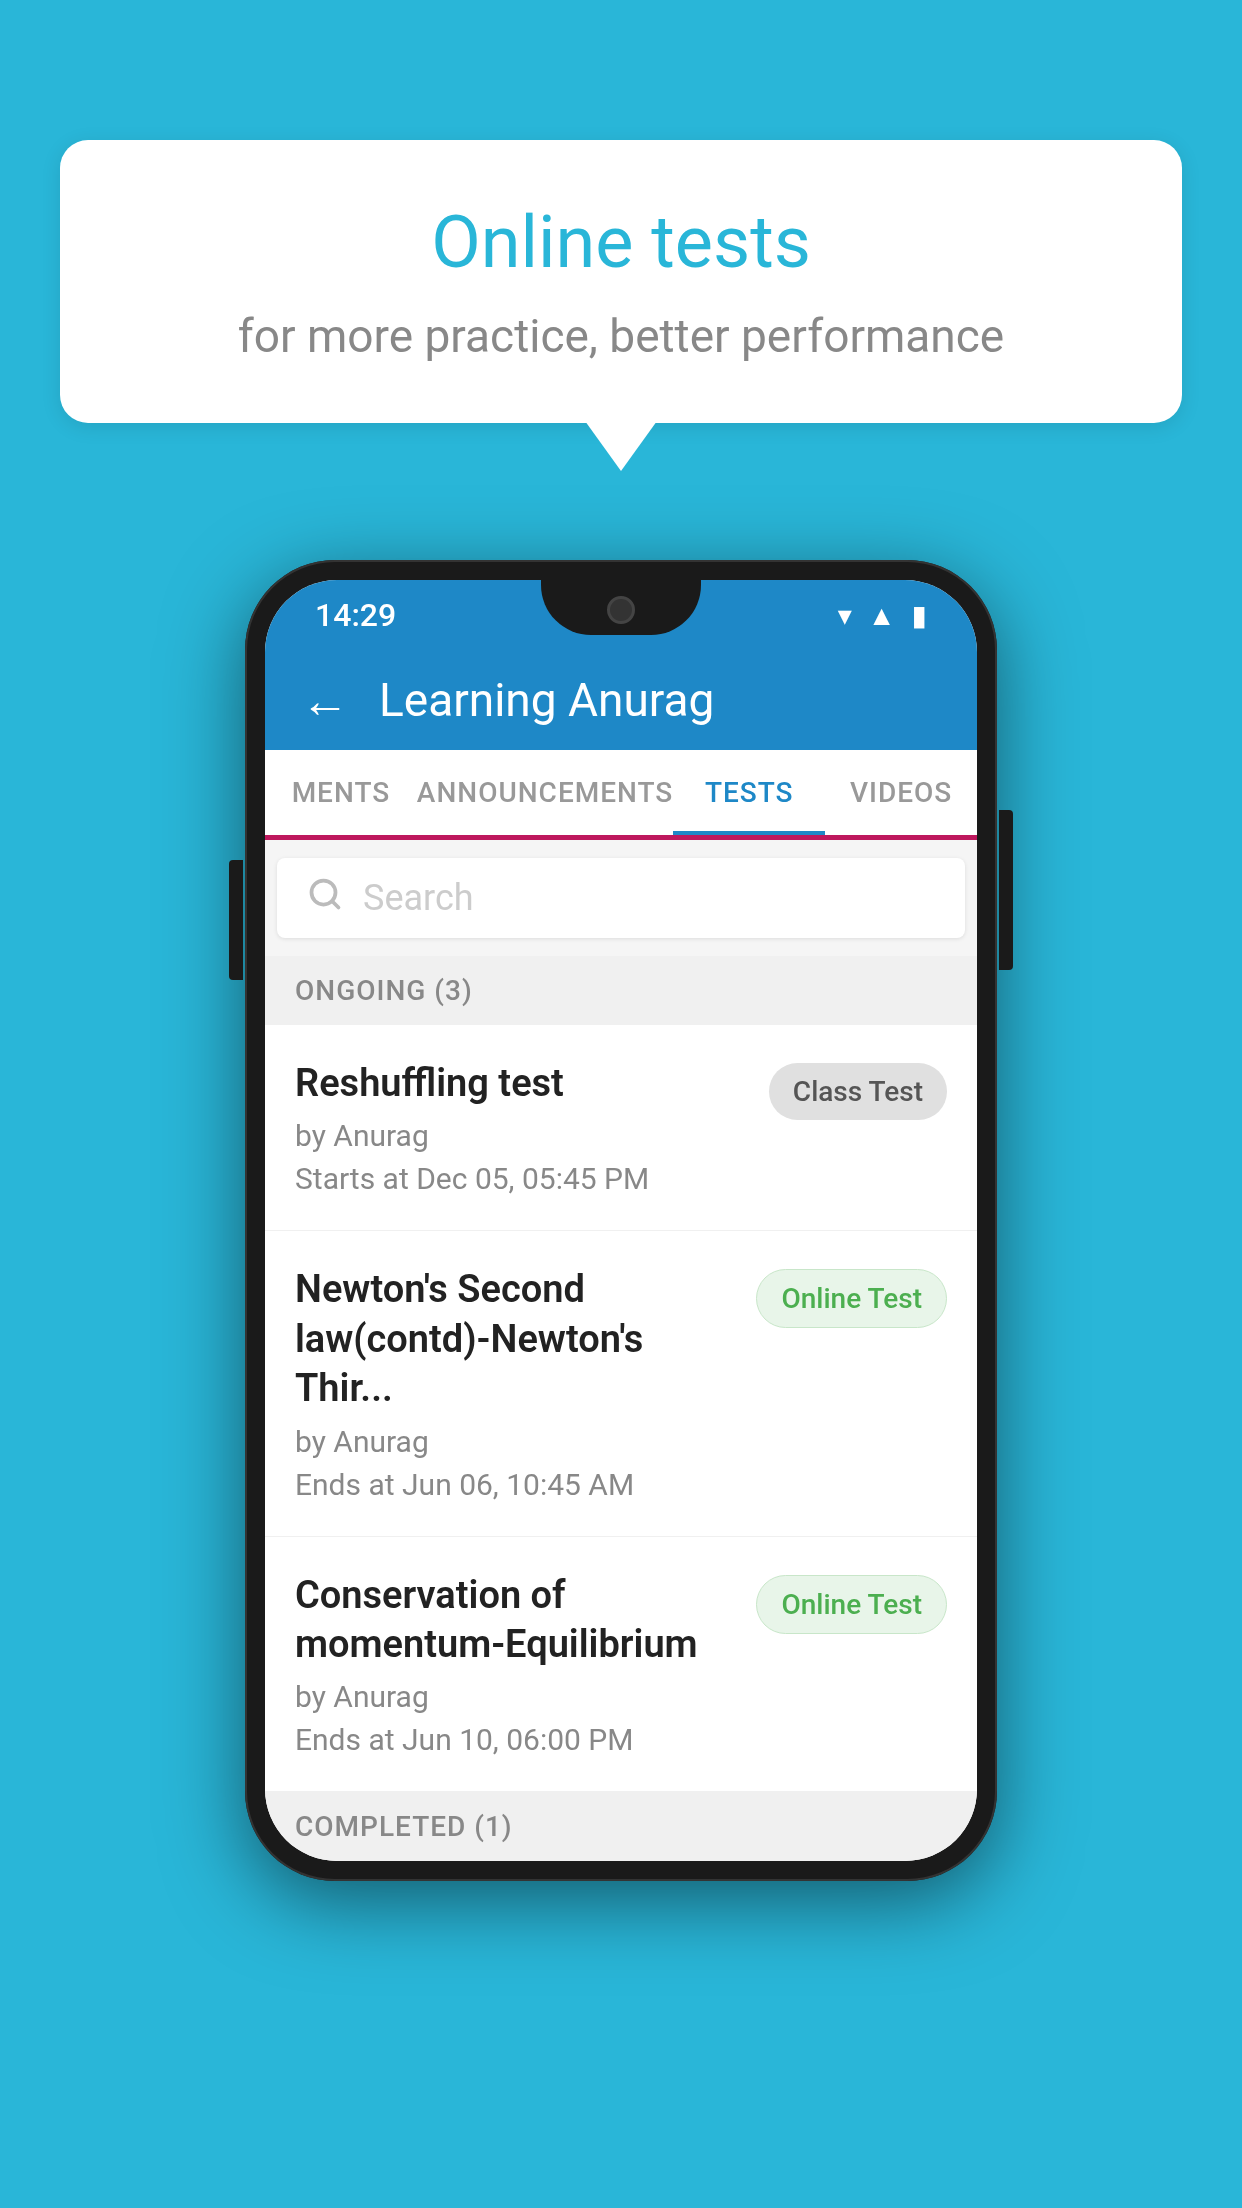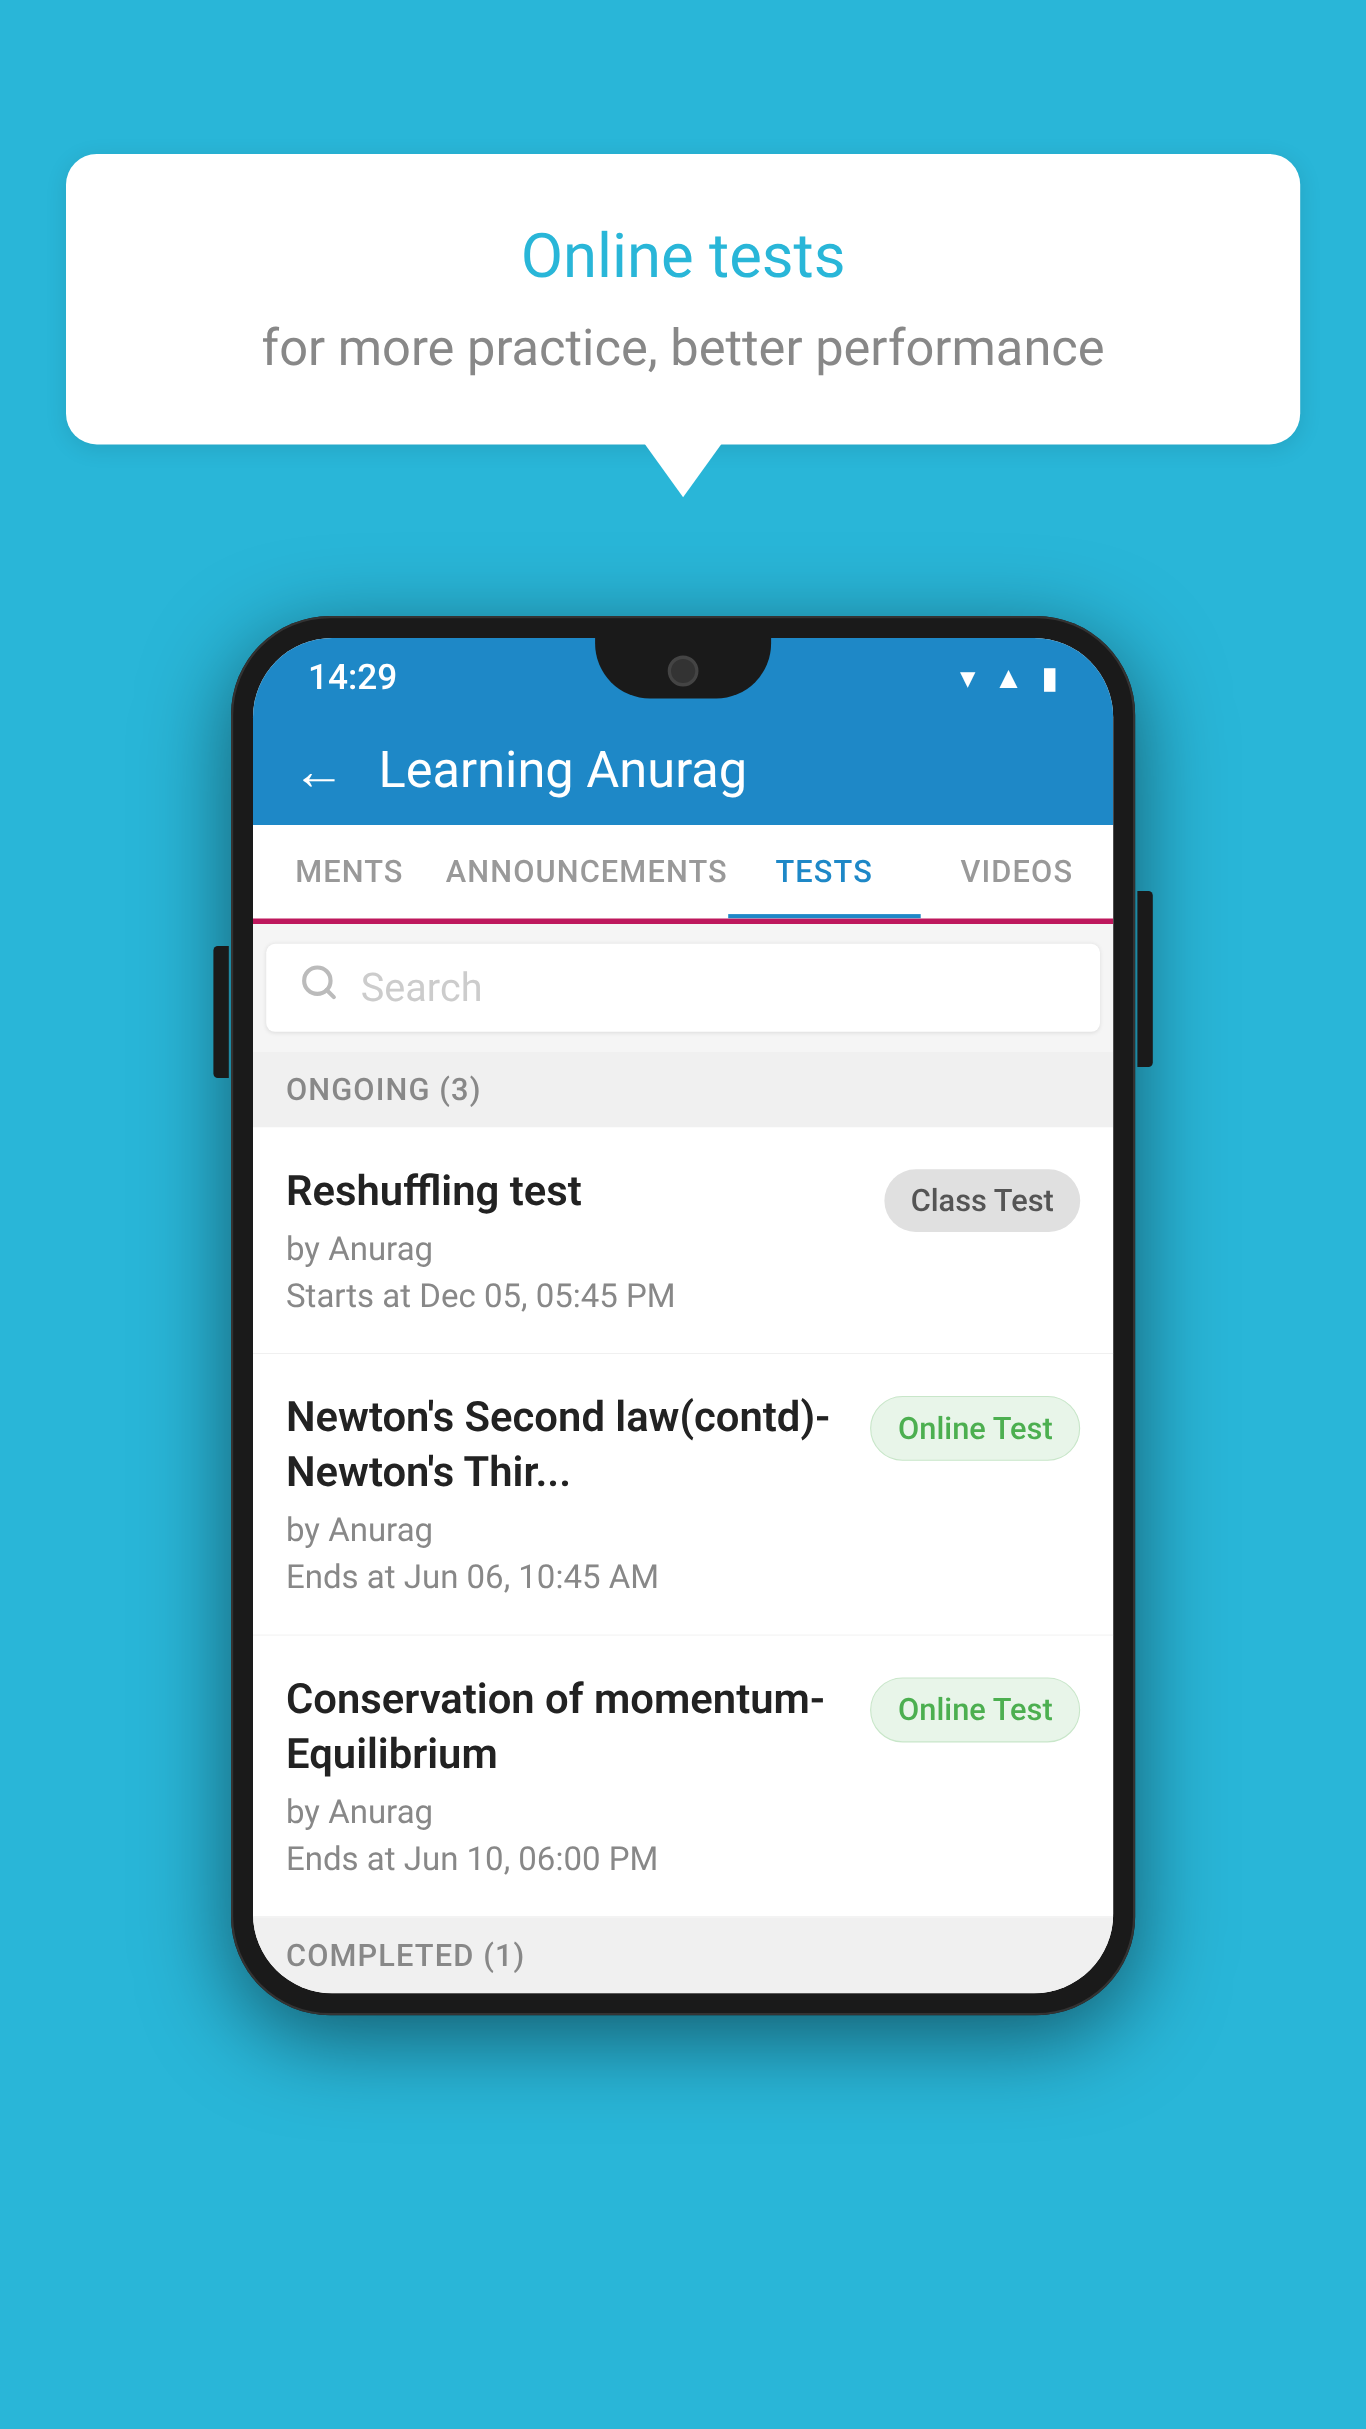--- a/index.html
+++ b/index.html
@@ -42,39 +42,39 @@
       left: 50%;
       transform: translateX(-50%);
       width: 0;
       height: 0;
       border-left: 36px solid transparent;
       border-right: 36px solid transparent;
       border-top: 50px solid white;
     }
 
     .bubble-title {
-      font-size: 56px;
+      font-size: 72px;
       color: #29b6d8;
       font-weight: 400;
       margin-bottom: 24px;
     }
 
     .bubble-subtitle {
       font-size: 46px;
       color: #888;
       font-weight: 400;
     }
 
     
     .phone-container {
       position: absolute;
       top: 560px;
       left: 50%;
       transform: translateX(-50%);
-      width: 822px;
+      width: 752px;
     }
 
     .phone-frame {
       background: #1a1a1a;
       border-radius: 90px;
       padding: 20px;
       box-shadow: 0 20px 80px rgba(0,0,0,0.5), inset 0 0 0 2px #333;
       position: relative;
     }
 

